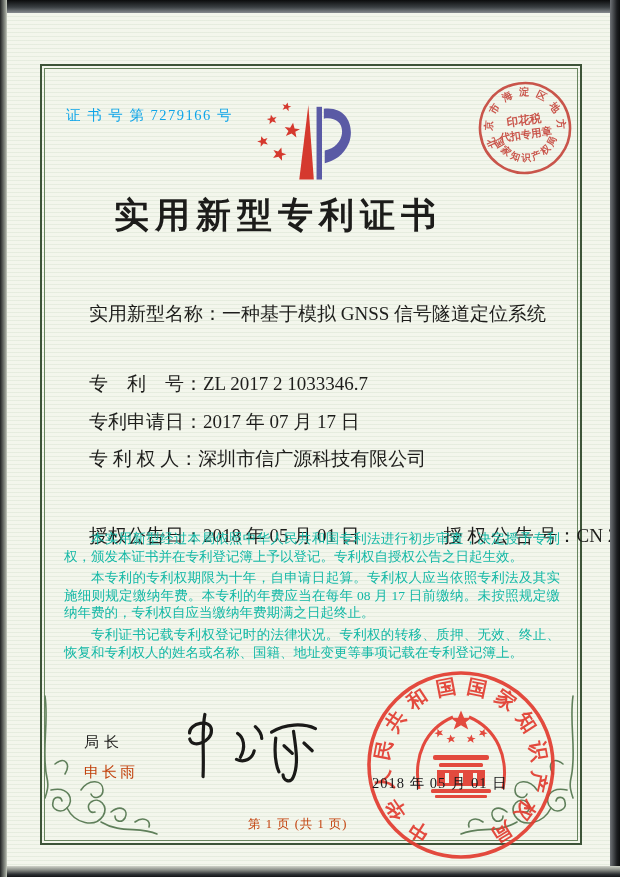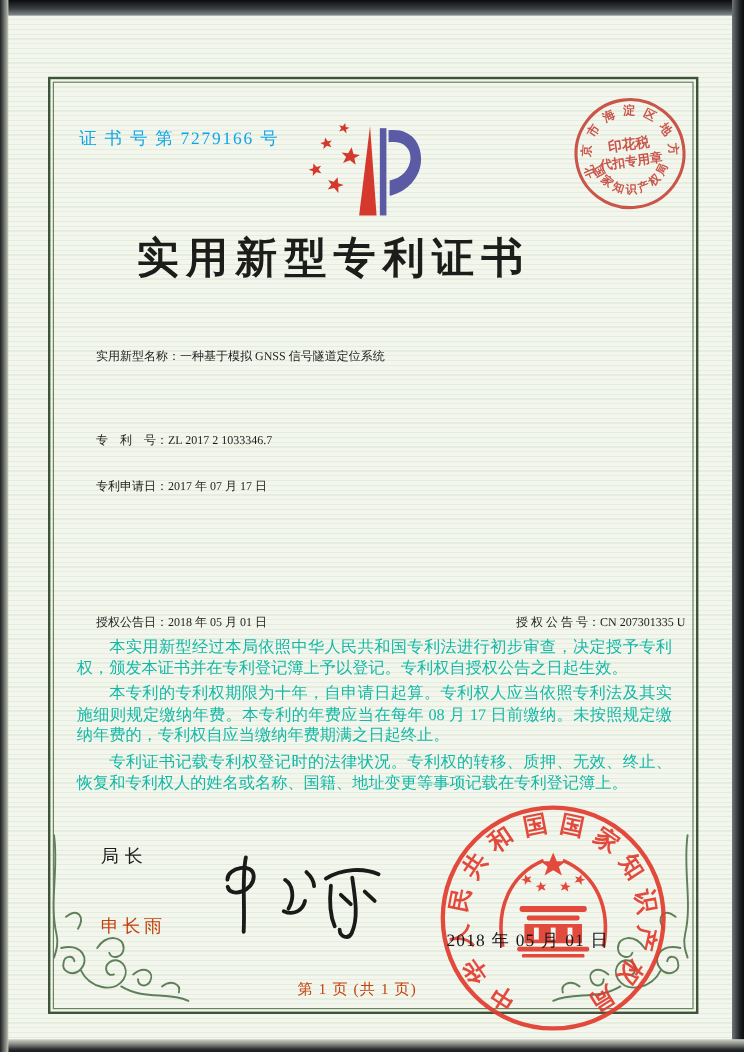--- a/index.html
+++ b/index.html
@@ -24,29 +24,29 @@
   
   .frame{position:absolute;left:40px;top:64px;width:538px;height:777px;
          border:2px solid #3d5438;}
   .frame-inner{position:absolute;left:2px;top:2px;right:2px;bottom:2px;
          border:1px solid #68855f;}
   
   .cert-no{position:absolute;left:66px;top:106px;font-size:14.5px;color:#0ea5e9;
            letter-spacing:1.5px;white-space:pre;}
   .title{position:absolute;left:0;top:192px;width:556px;text-align:center;
          font-size:35px;font-weight:700;letter-spacing:6px;color:#1c1c1a;}
-  .row{position:absolute;left:70px;font-size:10px;color:#1d1d1b;white-space:pre;}
+  .row{position:absolute;left:70px;font-size:19px;color:#1d1d1b;white-space:pre;}
   .row .lbl,.row .val{white-space:pre;}
   .addr2{margin-left:87px;}
   .row6{line-height:21px;}
   .grant-no{position:absolute;left:345px;top:0;}
   .paras{position:absolute;left:64px;top:530px;width:496px;font-size:13.5px;
          line-height:17.6px;color:#14b8a6;text-align:justify;}
   .paras p{margin:0 0 4px 0;text-indent:2em;}
-  .sig-title{position:absolute;left:84px;top:704px;font-size:15px;letter-spacing:5px;color:#1c1c1a;}
+  .sig-title{position:absolute;left:84px;top:733px;font-size:15px;letter-spacing:5px;color:#1c1c1a;}
   .sig-name{position:absolute;left:84px;top:763px;font-size:15px;letter-spacing:3px;color:#c2410c;}
   .signature-svg{position:absolute;left:172px;top:703px;transform:rotate(-2deg);}
   .seal-svg{position:absolute;left:359px;top:663px;opacity:.92;}
   .seal-date{position:absolute;left:372px;top:774px;font-size:14.5px;color:#18181a;
              letter-spacing:1px;white-space:pre;z-index:5;}
   .footer{position:absolute;left:248px;top:816px;font-size:12.5px;letter-spacing:1px;
           color:#c2410c;white-space:pre;}
   .logo-svg{position:absolute;left:252px;top:98px;}
   .tax-stamp-svg{position:absolute;left:477px;top:80px;transform:rotate(-8deg);opacity:.9;}
   .ornament{position:absolute;top:694px;}
@@ -125,20 +125,23 @@
   <div class="title">实用新型专利证书</div>
 
   <div class="row" style="top:279px">
     <span class="lbl">实用新型名称：</span><span class="val">一种基于模拟 GNSS 信号隧道定位系统</span>
   </div>
   <div class="row" style="top:349px">
     <span class="lbl">专　利　号：</span><span class="val">ZL 2017 2 1033346.7</span>
   </div>
   <div class="row" style="top:387px">
     <span class="lbl">专利申请日：</span><span class="val">2017 年 07 月 17 日</span>
+  </div>
+  <div class="row" style="top:424px">
+    <span class="lbl">专 利 权 人：</span><span class="val">深圳市信广源科技有限公司</span>
   </div>
   <div class="row row6" style="top:459px">
   </div>
   <div class="row" style="top:501px;width:500px">
     <span class="lbl">授权公告日：</span><span class="val">2018 年 05 月 01 日</span>
     <span class="grant-no">
       <span class="lbl">授 权 公 告 号：</span><span class="val">CN 207301335 U</span>
     </span>
   </div>
 

